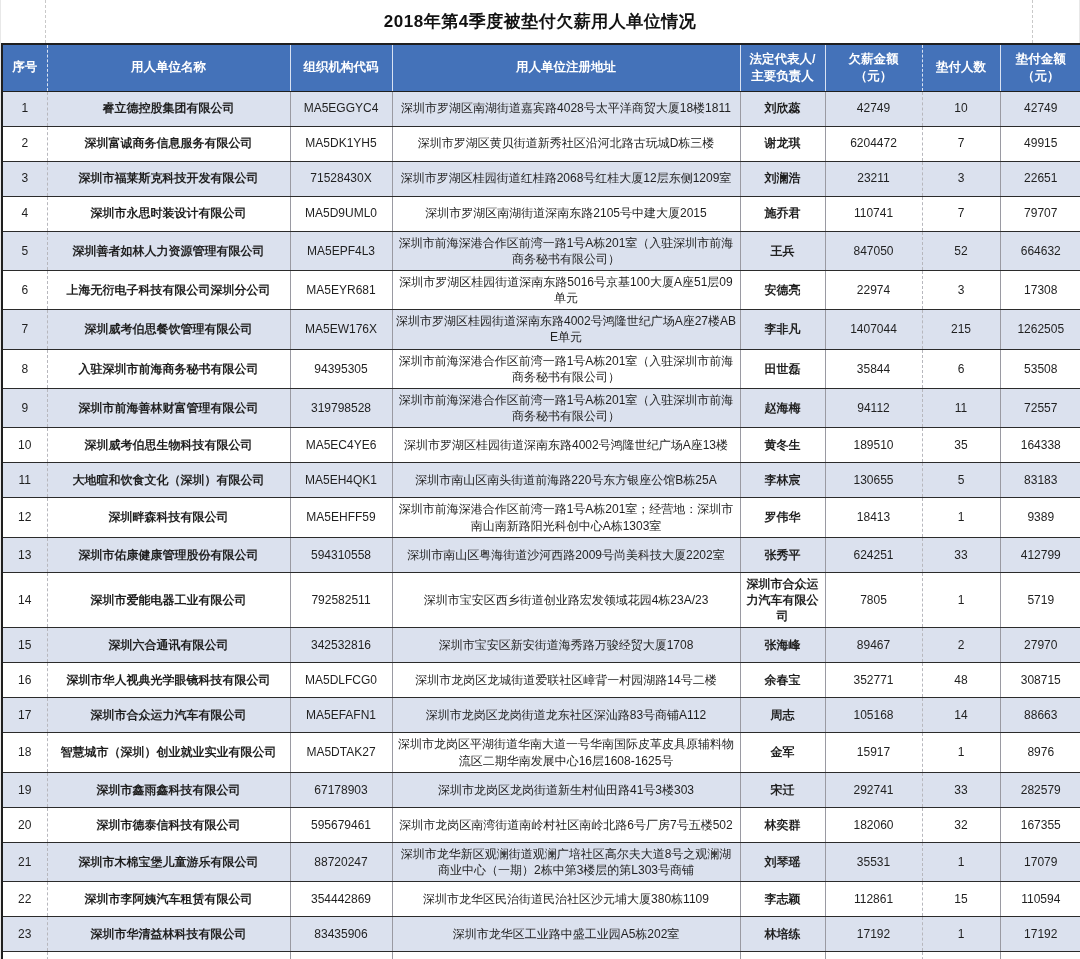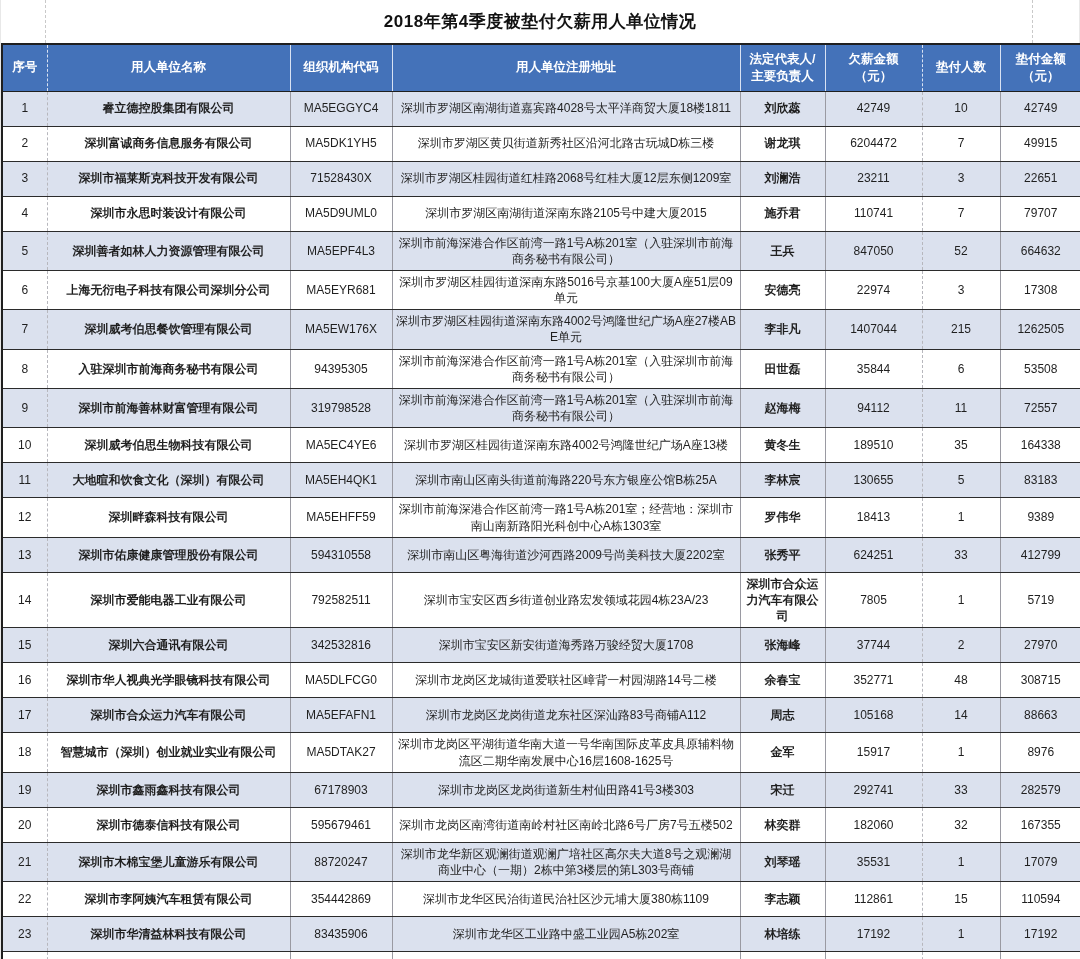--- a/index.html
+++ b/index.html
@@ -267,21 +267,21 @@
       <td data-field="arrears">7805</td>
       <td data-field="people">1</td>
       <td data-field="paid">5719</td>
     </tr>
         <tr>
       <td data-field="no">15</td>
       <td data-field="name">深圳六合通讯有限公司</td>
       <td data-field="code">342532816</td>
       <td data-field="address">深圳市宝安区新安街道海秀路万骏经贸大厦1708</td>
       <td data-field="rep">张海峰</td>
-      <td data-field="arrears">37744</td>
+      <td data-field="arrears">89467</td>
       <td data-field="people">2</td>
       <td data-field="paid">27970</td>
     </tr>
         <tr>
       <td data-field="no">16</td>
       <td data-field="name">深圳市华人视典光学眼镜科技有限公司</td>
       <td data-field="code">MA5DLFCG0</td>
       <td data-field="address">深圳市龙岗区龙城街道爱联社区嶂背一村园湖路14号二楼</td>
       <td data-field="rep">余春宝</td>
       <td data-field="arrears">352771</td>

